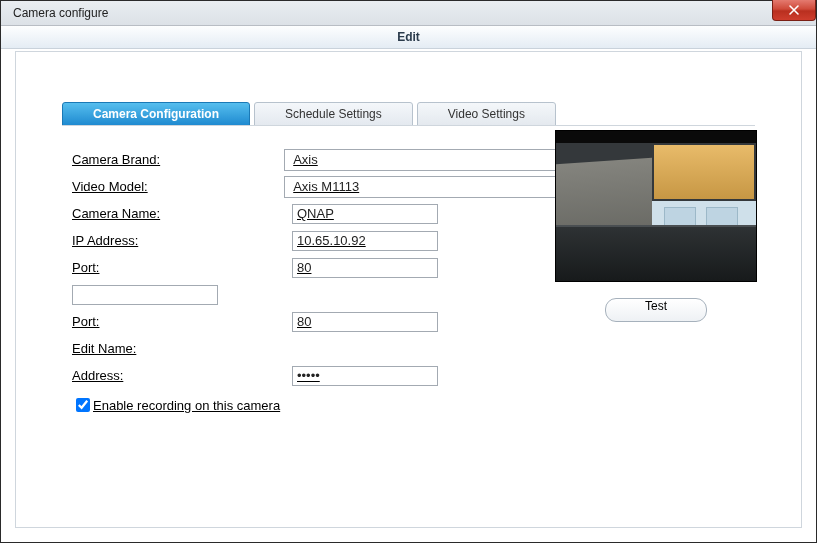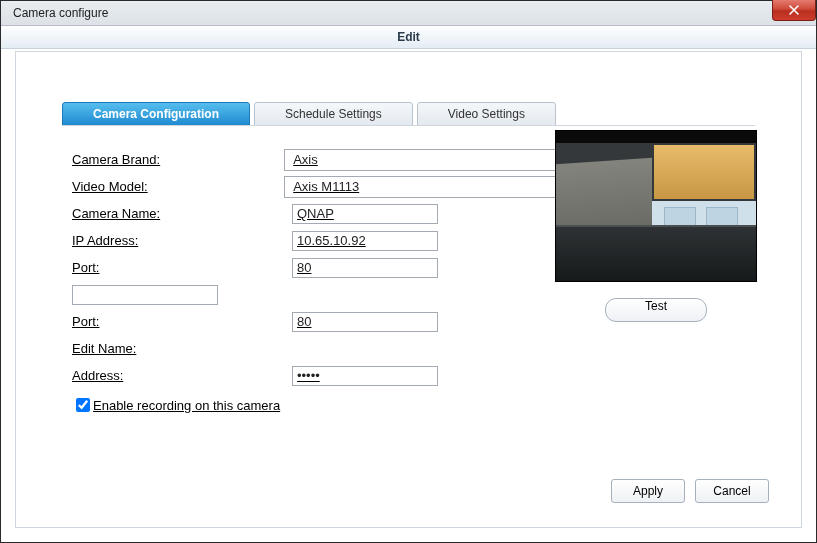--- a/index.html
+++ b/index.html
@@ -290,25 +290,17 @@
           <div class="left"></div>
           <div class="screen1"></div>
           <div class="screen2"></div>
           <div class="fore"></div>
         </div>
         <div class="test-btn">
           <span>Test</span>
         </div>
       </div>
 
-      <div class="footer">
-        <div class="btn">
-          <span>Apply</span>
-        </div>
-        <div class="btn">
-          <span>Cancel</span>
-        </div>
-      </div>
 
     </div>
   </div>
 
 </div>
 
 </body></html>

